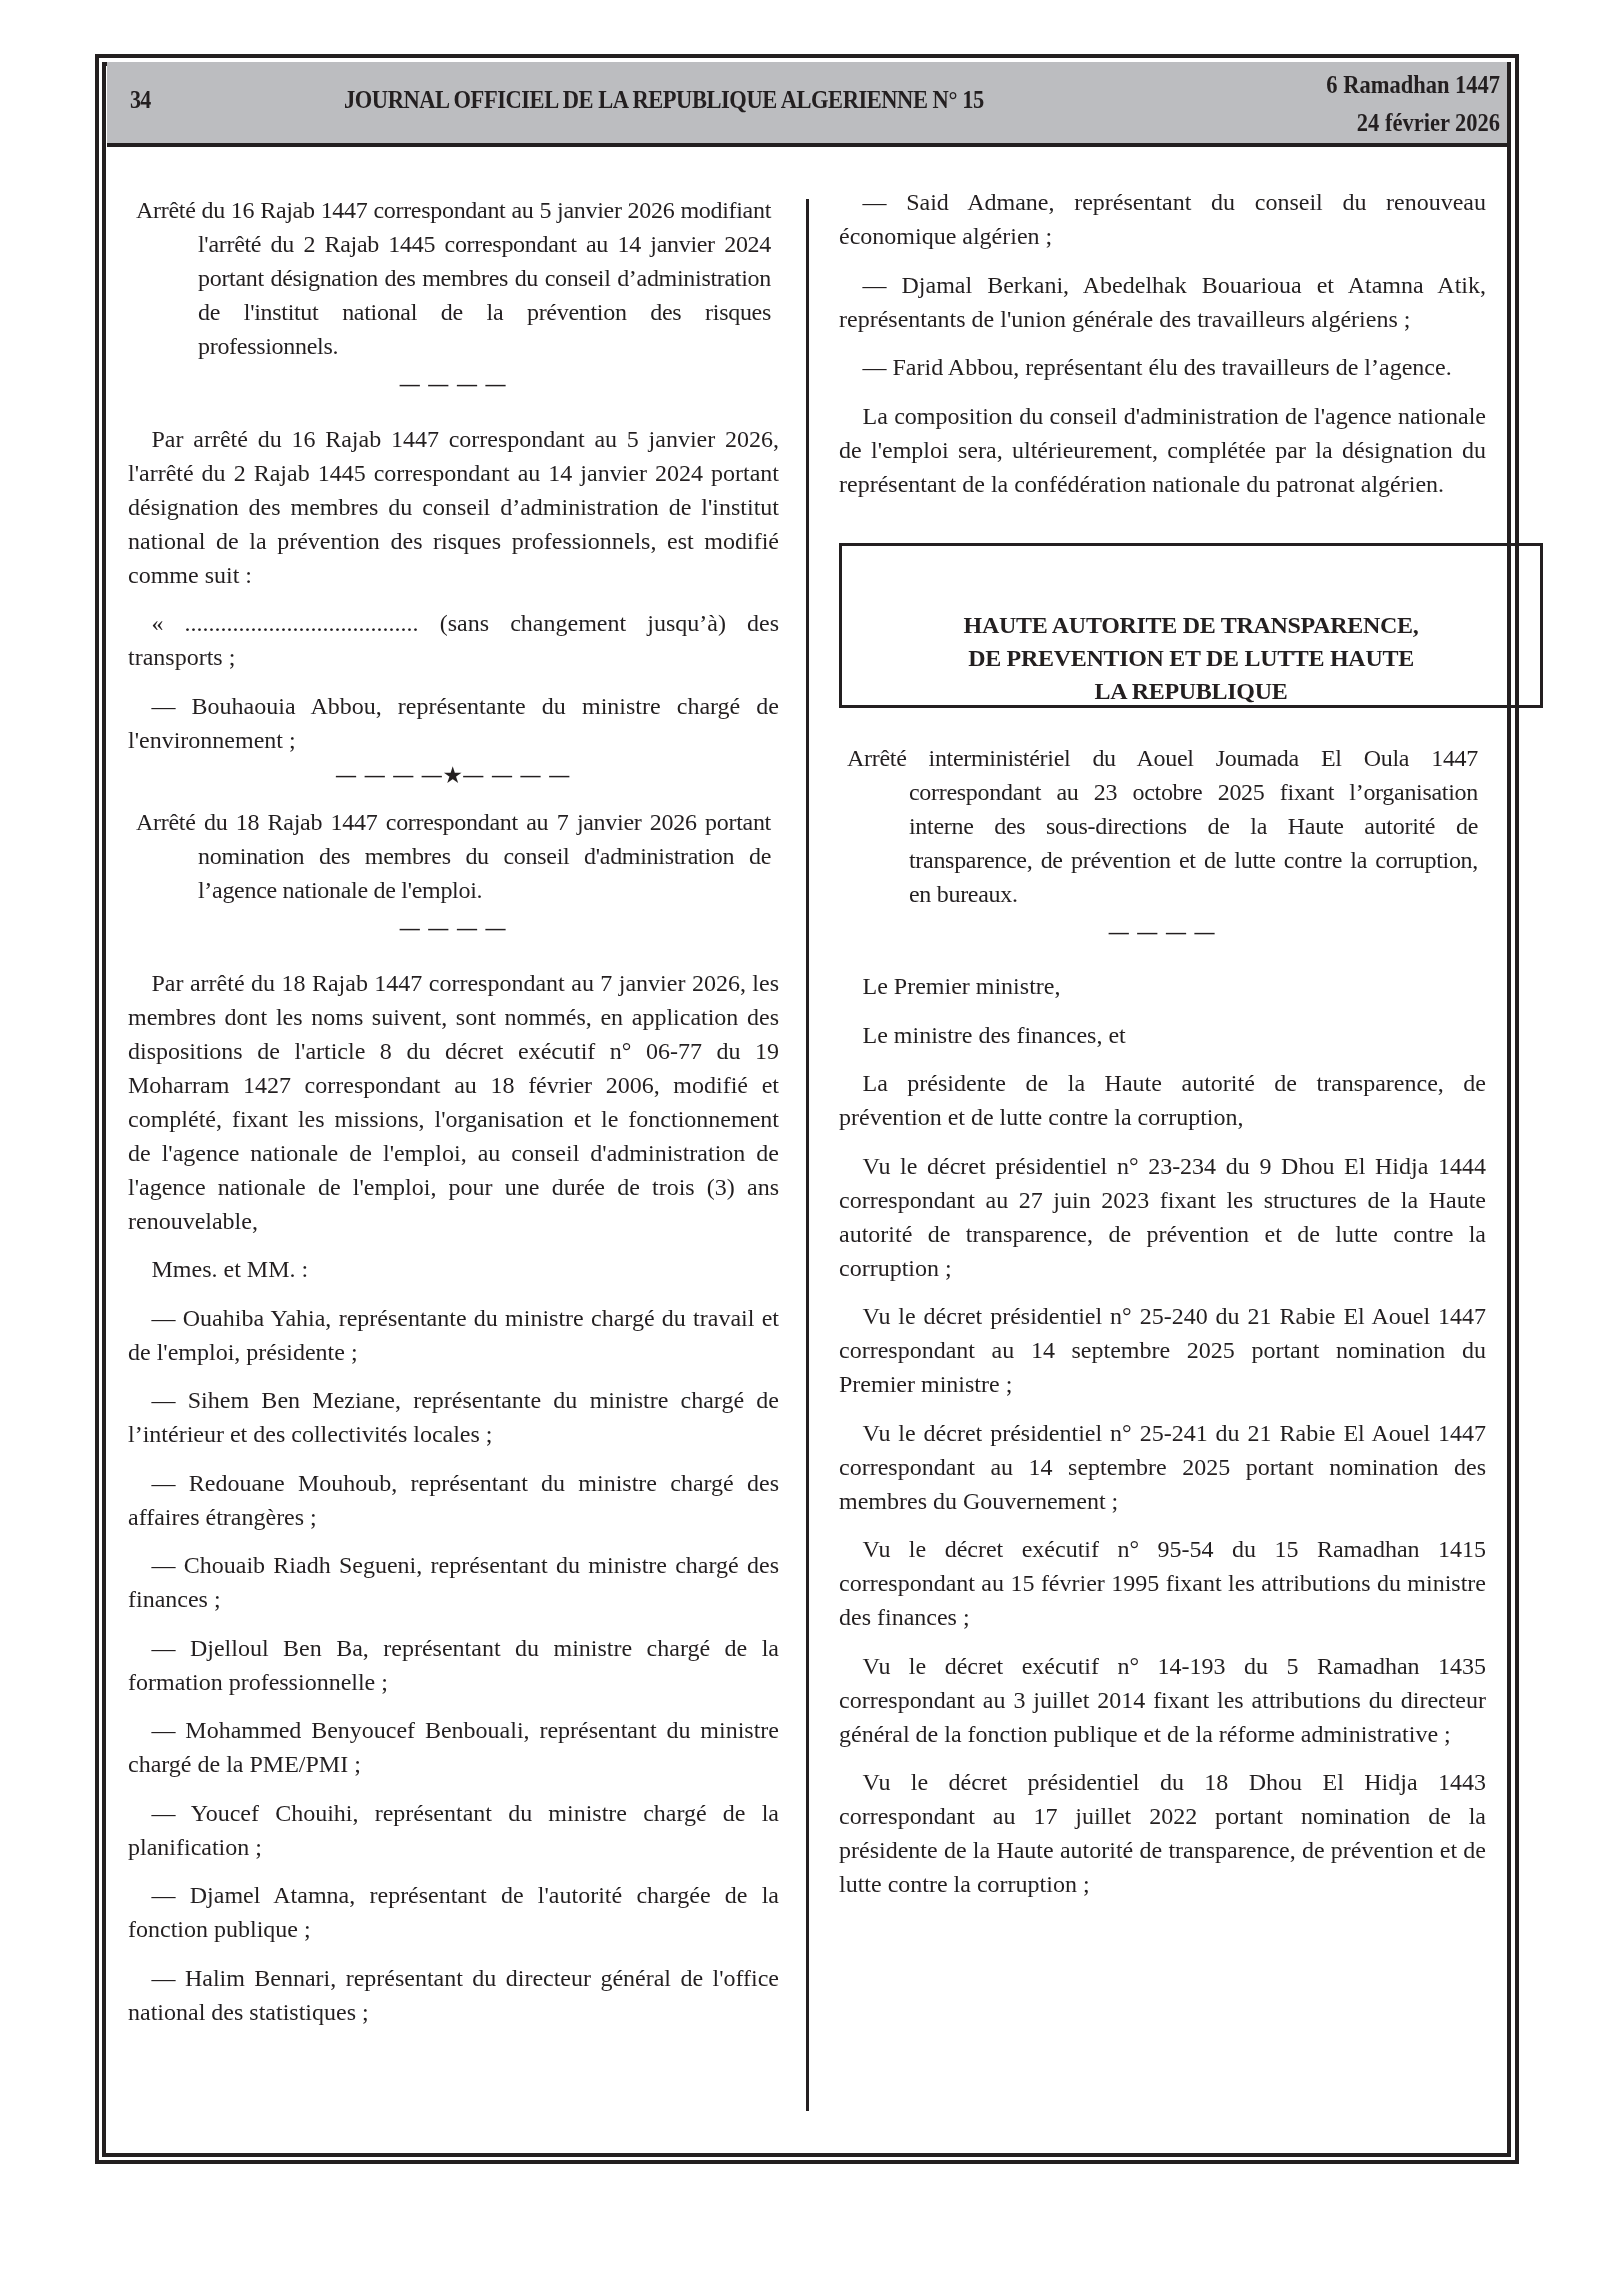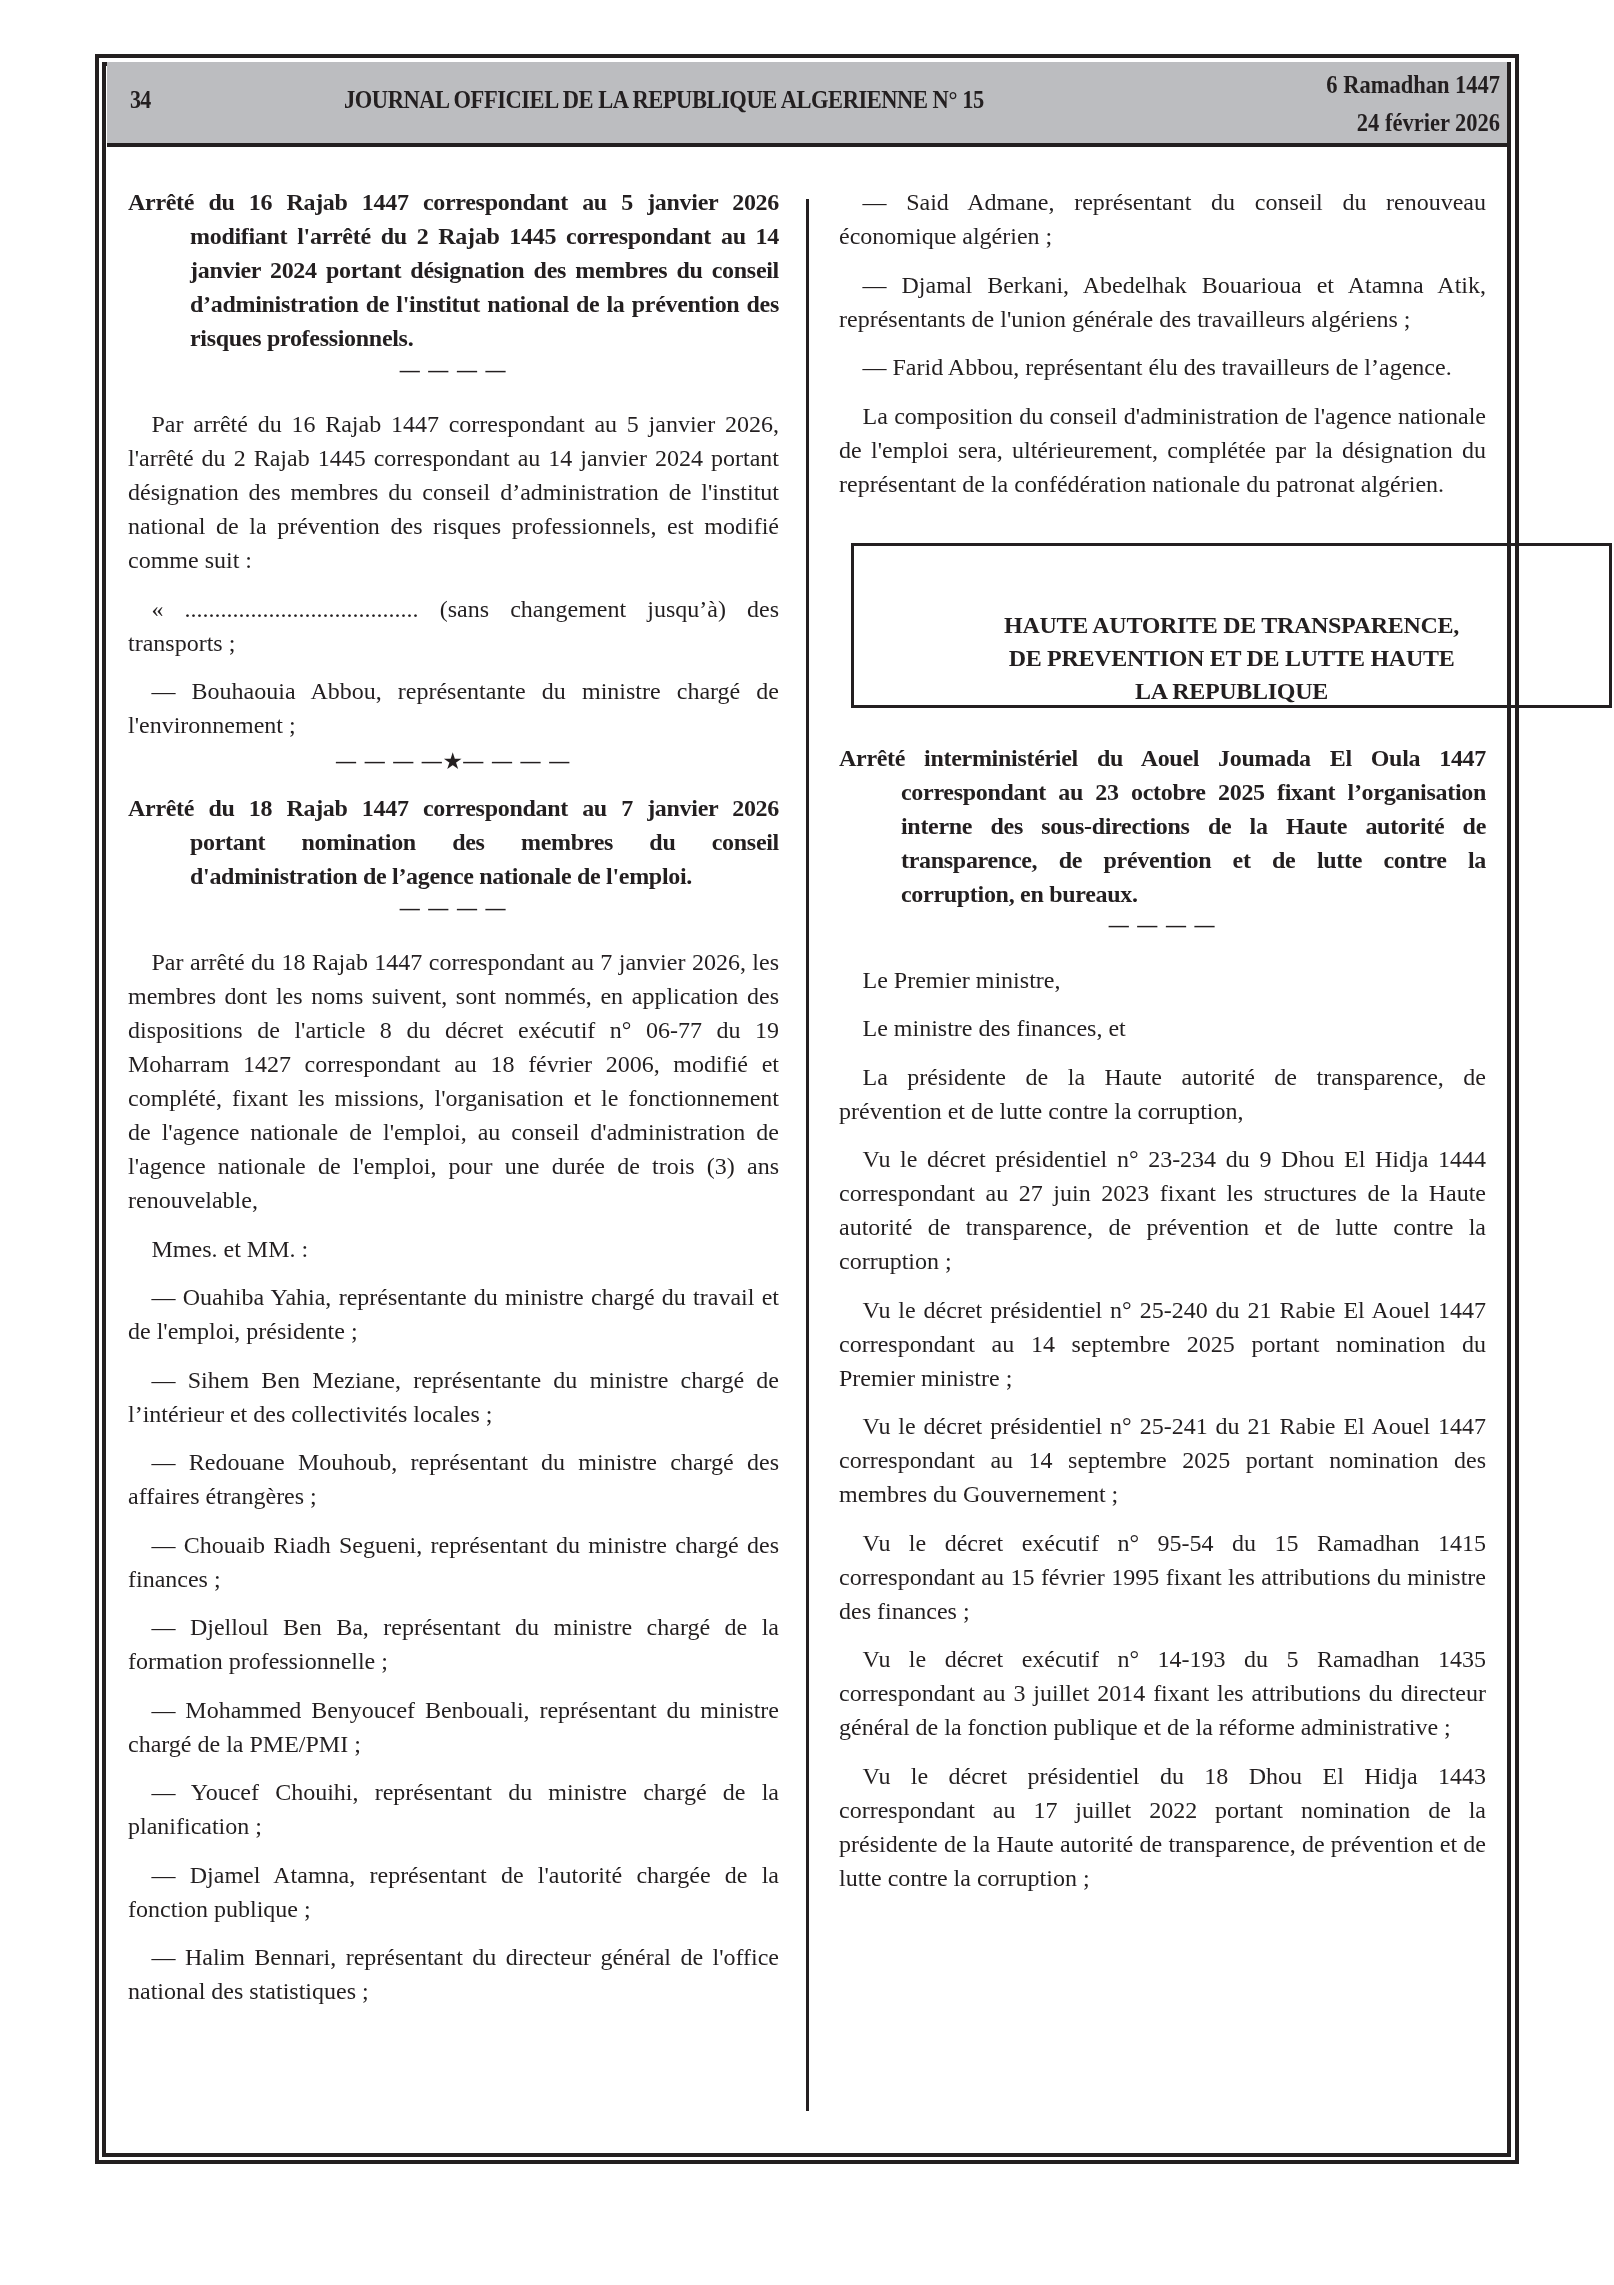--- a/index.html
+++ b/index.html
@@ -26,30 +26,30 @@
     .hdr-title { position: absolute; left: 237px; top: 23.5px; font-size: 25px; letter-spacing: -0.5px; transform: scaleX(0.9); transform-origin: left; white-space: nowrap; }
     .hdr-date { position: absolute; right: 7.2px; top: 3.6px; text-align: right; font-size: 25px; line-height: 38px; transform: scaleX(0.9); transform-origin: right; white-space: nowrap; }
 
     .col { position: absolute; top: 185px; font-size: 24px; line-height: 34px; }
     .col-left { left: 128px; width: 651px; }
     .col-right { left: 839px; width: 647px; }
     .divider { position: absolute; left: 806px; top: 199px; width: 2.7px; height: 1912px; background: #231f20; }
 
     p { margin: 0 0 14.5px 0; text-align: justify; text-indent: 23.5px; }
     .title {
-      font-weight: bold; text-align: justify; margin: 0;
+      font-weight: normal; text-align: justify; margin: 8px;
       padding-left: 62px; text-indent: -62px;
       letter-spacing: -0.3px;
     }
     .sep { text-align: center; margin: 1.8px 0 23.5px 0; font-weight: bold; letter-spacing: 1.8px; font-size: 20px; line-height: 27px; }
     .sep-star { text-align: center; margin: -9px 0 16.3px 0; font-weight: bold; font-size: 20px; letter-spacing: 1.8px; line-height: 27px; }
 
     .box {
-      border: 3.6px solid #231f20; box-sizing: border-box; width: 761px; height: 165px;
-      margin: 42px 0 33px 12px; padding-top: 63px;
+      border: 3.6px solid #231f20; box-sizing: border-box; width: 704px; height: 165px;
+      margin: 42px 0 33px 0; padding-top: 63px;
       text-align: center; font-weight: bold; font-size: 24px; line-height: 33px;
       letter-spacing: -0.3px;
     }
   </style>
 </head>
 <body>
 
 <div class="frame-outer"></div>
 <div class="frame-inner"></div>
 

